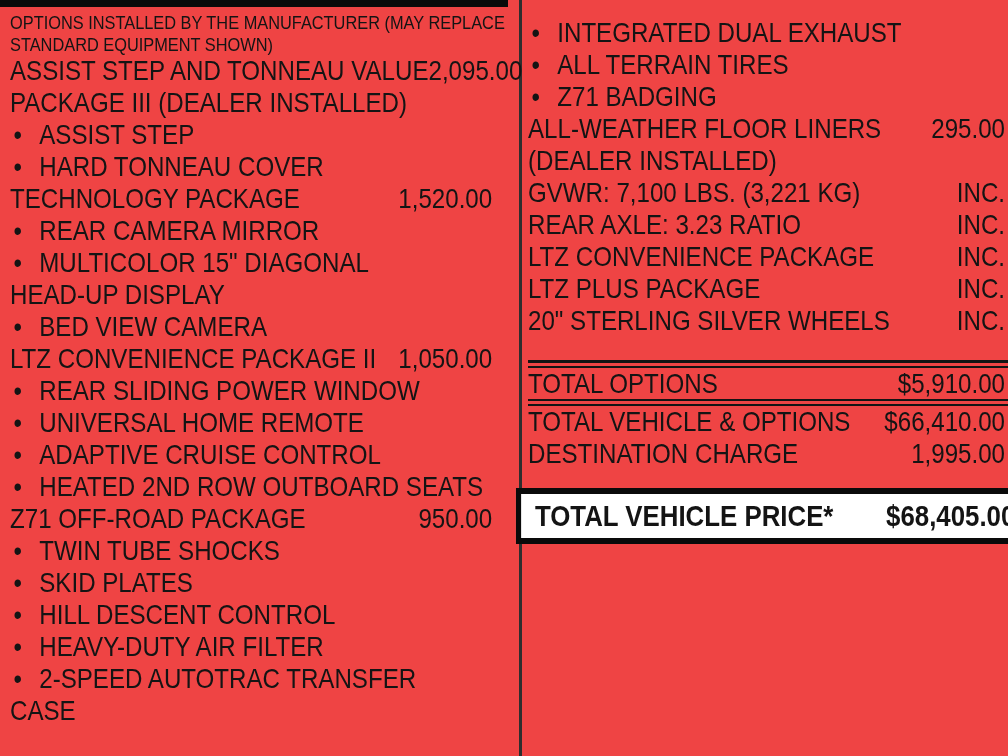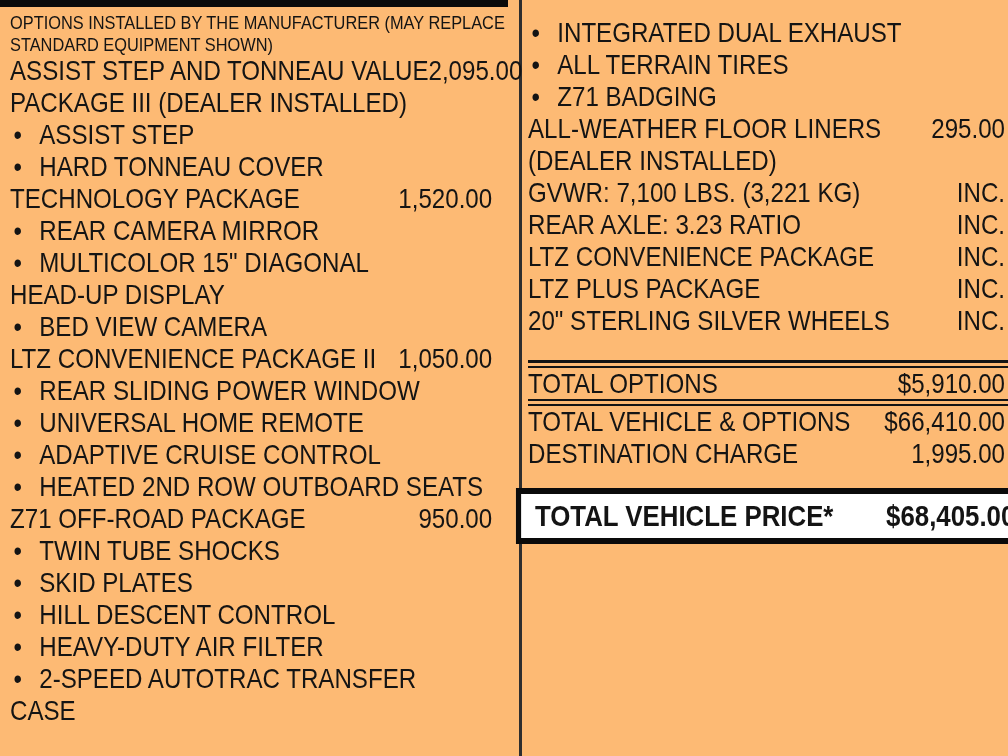--- a/index.html
+++ b/index.html
@@ -1,17 +1,17 @@
 <!DOCTYPE html>
 <html><head>
 <meta charset="utf-8">
 <style>
   html,body{margin:0;padding:0;background:#e8e8e8;}
   .page{
-    position:relative;width:1008px;height:756px;background:#fdba74;overflow:hidden;
+    position:relative;width:1008px;height:756px;background:#ef4444;overflow:hidden;
     font-family:"Liberation Sans","DejaVu Sans",sans-serif;color:#141414;
     -webkit-font-smoothing:antialiased;
   }
   .top-bar{position:absolute;left:0;top:0;width:508px;height:7px;background:#0a0a0a;}
   .divider{position:absolute;left:519px;top:0;width:3px;height:756px;background:#2e2e2e;}
 
   .col{position:absolute;}
   .col-left{left:10px;top:7px;width:495px;}
   .col-left .col-inner{width:575px;transform:scaleX(0.861);transform-origin:0 0;}
   .col-right{left:528px;top:0;width:480px;}

